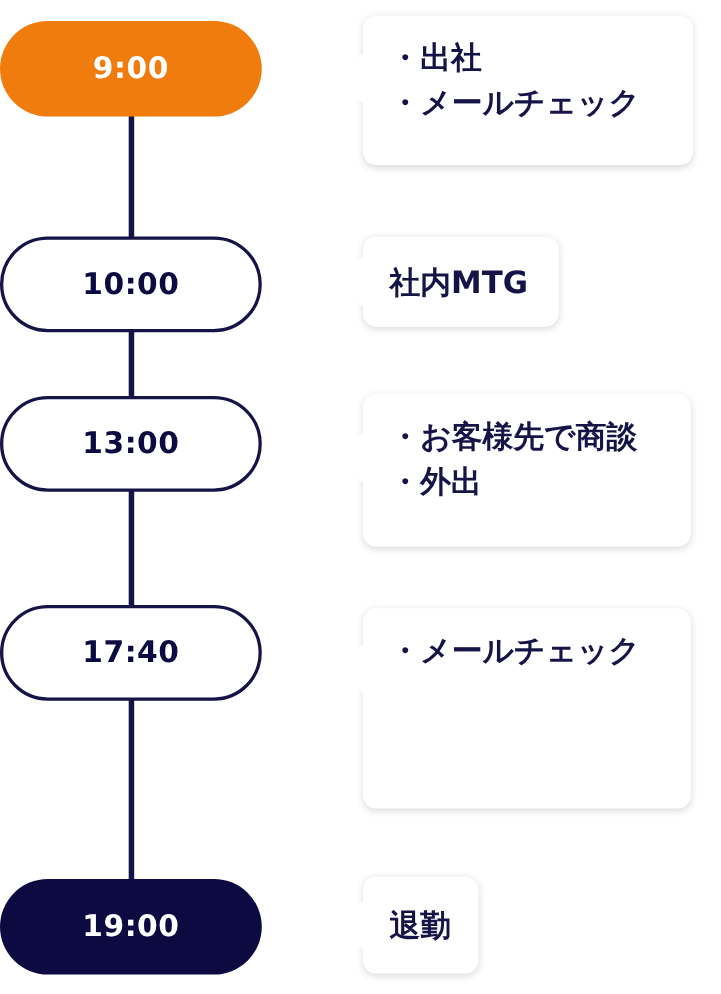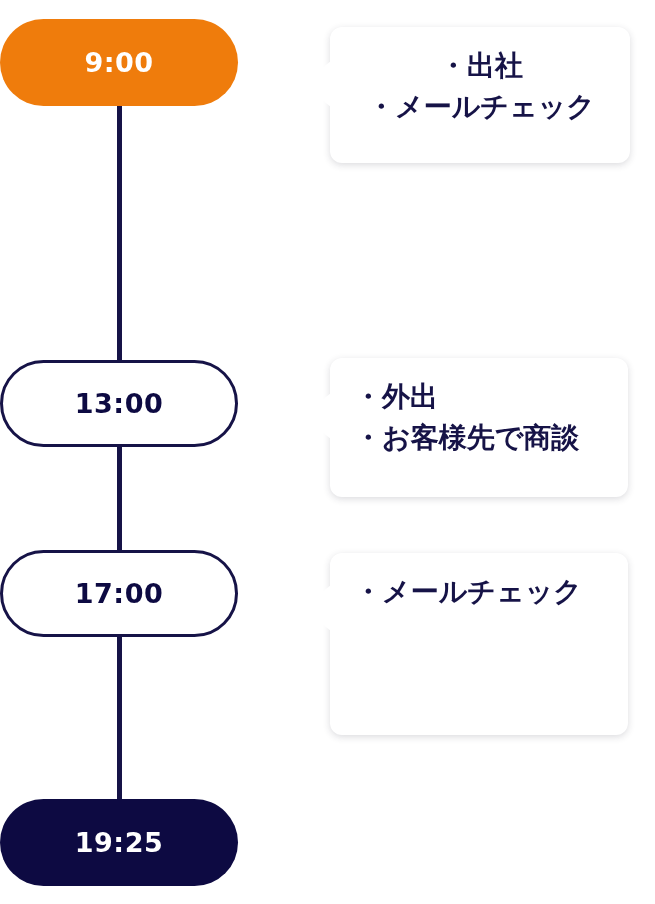--- a/index.html
+++ b/index.html
@@ -115,54 +115,71 @@
 <body>
 
 <div id="timeline">
 
   <div class="spine"></div>
 
   <div class="row" style="top:0px;height:180px;">
     <div class="pill filled-orange" style="top:19px;">
       <span class="pill-label">9:00</span>
     </div>
-    <div class="bubble" style="top:27px;width:300px;height:136px;text-align:center;">
+    <div class="bubble" style="top:14px;width:300px;height:136px;">
       <span class="bubble-tail" style="top:34px;"></span>
       <ul class="bubble-list">
         <li class="bubble-item">・出社</li>
         <li class="bubble-item">・メールチェック</li>
       </ul>
     </div>
   </div>
 
+  <div class="row" style="top:195px;height:145px;">
+    <div class="pill outline" style="top:20px;">
+      <span class="pill-label">10:00</span>
+    </div>
+    <div class="bubble" style="top:20px;width:178px;height:82px;padding-top:21px;">
+      <span class="bubble-tail" style="top:18px;"></span>
+      <ul class="bubble-list">
+        <li class="bubble-item plain">社内MTG</li>
+      </ul>
+    </div>
+  </div>
 
   <div class="row" style="top:340px;height:200px;">
     <div class="pill outline" style="top:20px;align-items:center;">
       <span class="pill-label">13:00</span>
     </div>
     <div class="bubble" style="top:18px;width:298px;height:139px;">
       <span class="bubble-tail" style="top:35px;"></span>
       <ul class="bubble-list">
+        <li class="bubble-item">・お客様先で商談</li>
         <li class="bubble-item">・外出</li>
-        <li class="bubble-item">・お客様先で商談</li>
       </ul>
     </div>
   </div>
 
   <div class="row" style="top:530px;height:250px;">
     <div class="pill outline" style="top:20px;">
-      <span class="pill-label">17:00</span>
+      <span class="pill-label">17:40</span>
     </div>
     <div class="bubble" style="top:23px;width:298px;height:182px;">
       <span class="bubble-tail" style="top:32px;"></span>
       <ul class="bubble-list">
         <li class="bubble-item">・メールチェック</li>
       </ul>
     </div>
   </div>
 
   <div class="row" style="top:790px;height:114px;">
     <div class="pill filled-navy" style="top:9px;">
-      <span class="pill-label">19:25</span>
+      <span class="pill-label">19:00</span>
+    </div>
+    <div class="bubble" style="top:7px;width:105px;height:88px;padding-top:24px;">
+      <span class="bubble-tail" style="top:21px;"></span>
+      <ul class="bubble-list">
+        <li class="bubble-item plain">退勤</li>
+      </ul>
     </div>
   </div>
 
 </div>
 
 </body></html>

